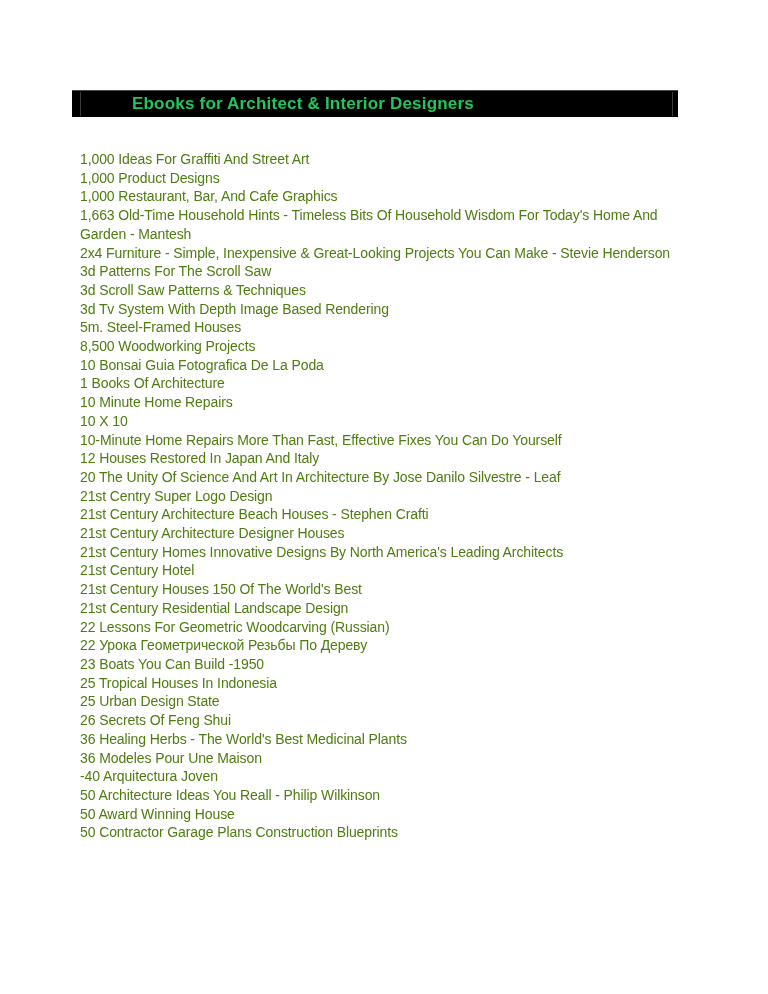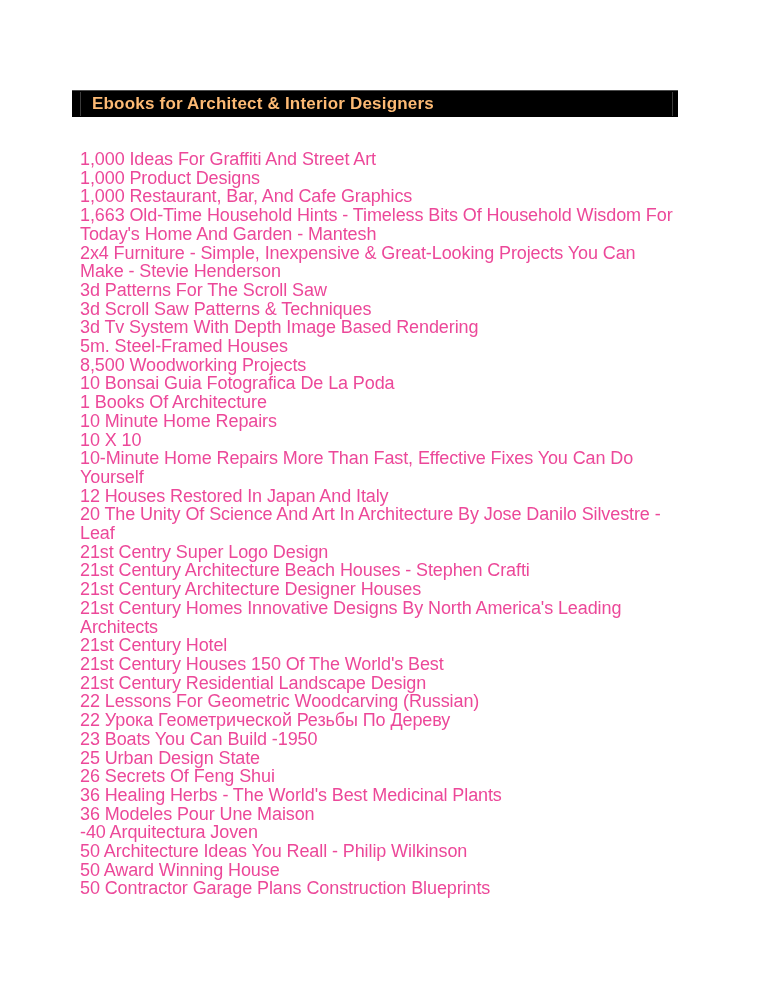--- a/index.html
+++ b/index.html
@@ -41,34 +41,34 @@
   .header-bar::after {
     content: "";
     position: absolute;
     right: 5px;
     top: 1px;
     bottom: 1px;
     width: 1px;
     background: #3c3c3c;
   }
   .header-title {
-    color: #fdba74;
+    color: #22c55e;
     font-size: 17px;
     font-weight: bold;
-    padding-left: 20px;
+    padding-left: 60px;
     letter-spacing: 0.2px;
     white-space: nowrap;
   }
   .ebook-list {
     position: absolute;
     top: 150px;
     left: 80px;
     width: 600px;
-    color: #ec4899;
-    font-size: 18px;
+    color: #4d7c0f;
+    font-size: 14px;
     line-height: 18.7px;
     letter-spacing: -0.1px;
   }
   .item {
     white-space: normal;
     word-spacing: 0;
   }
 </style>
 </head>
 <body>
@@ -98,20 +98,21 @@
       <div class="item">21st Centry Super Logo Design</div>
       <div class="item">21st Century Architecture Beach Houses - Stephen Crafti</div>
       <div class="item">21st Century Architecture Designer Houses</div>
       <div class="item">21st Century Homes Innovative Designs By North America's Leading Architects</div>
       <div class="item">21st Century Hotel</div>
       <div class="item">21st Century Houses 150 Of The World's Best</div>
       <div class="item">21st Century Residential Landscape Design</div>
       <div class="item">22 Lessons For Geometric Woodcarving (Russian)</div>
       <div class="item">22 Урока Геометрической Резьбы По Дереву</div>
       <div class="item">23 Boats You Can Build -1950</div>
+      <div class="item">25 Tropical Houses In Indonesia</div>
       <div class="item">25 Urban Design State</div>
       <div class="item">26 Secrets Of Feng Shui</div>
       <div class="item">36 Healing Herbs - The World's Best Medicinal Plants</div>
       <div class="item">36 Modeles Pour Une Maison</div>
       <div class="item">-40 Arquitectura Joven</div>
       <div class="item">50 Architecture Ideas You Reall - Philip Wilkinson</div>
       <div class="item">50 Award Winning House</div>
       <div class="item">50 Contractor Garage Plans Construction Blueprints</div>
     </div>
 </div>

